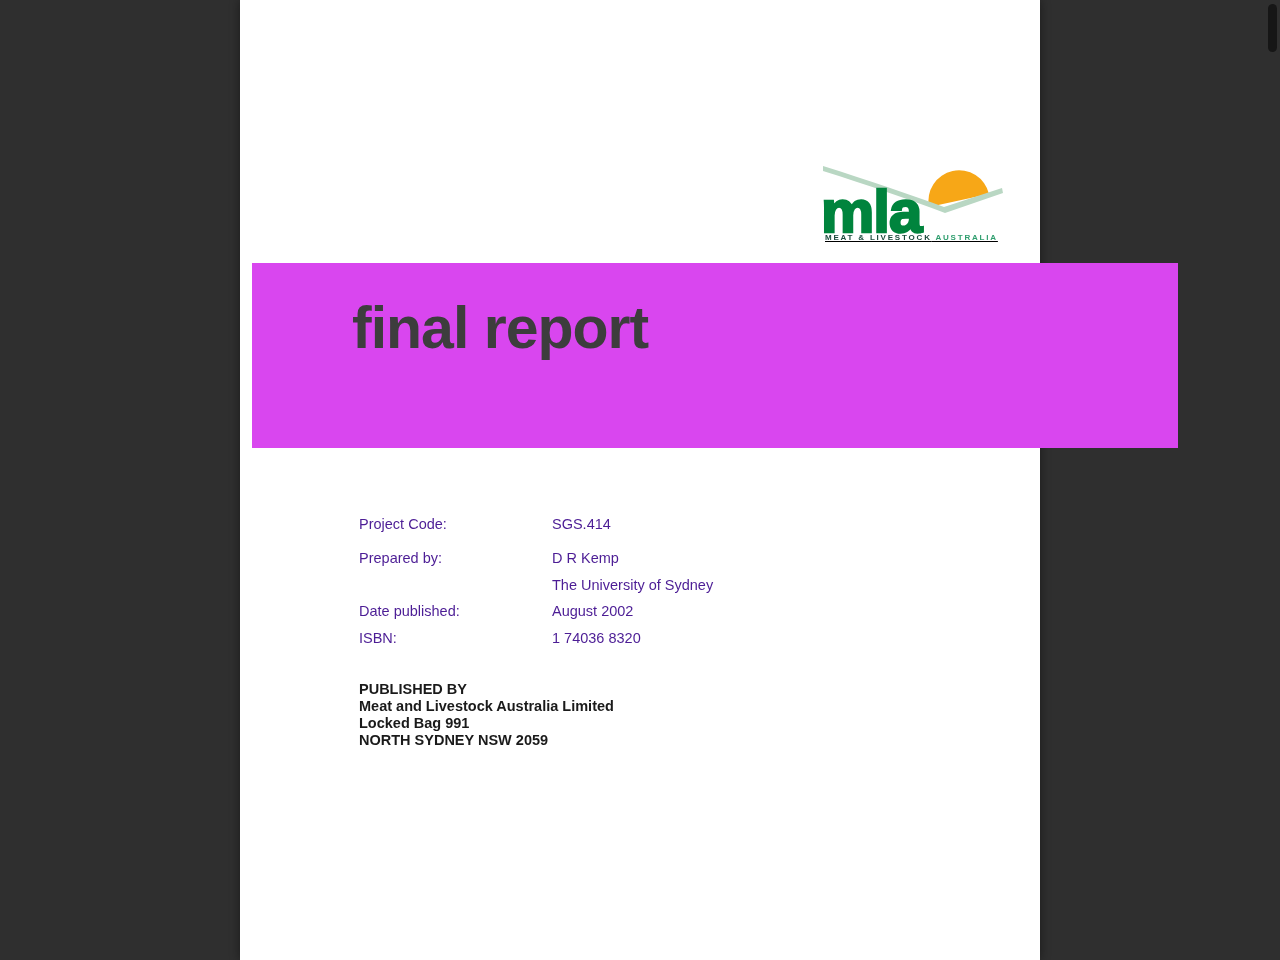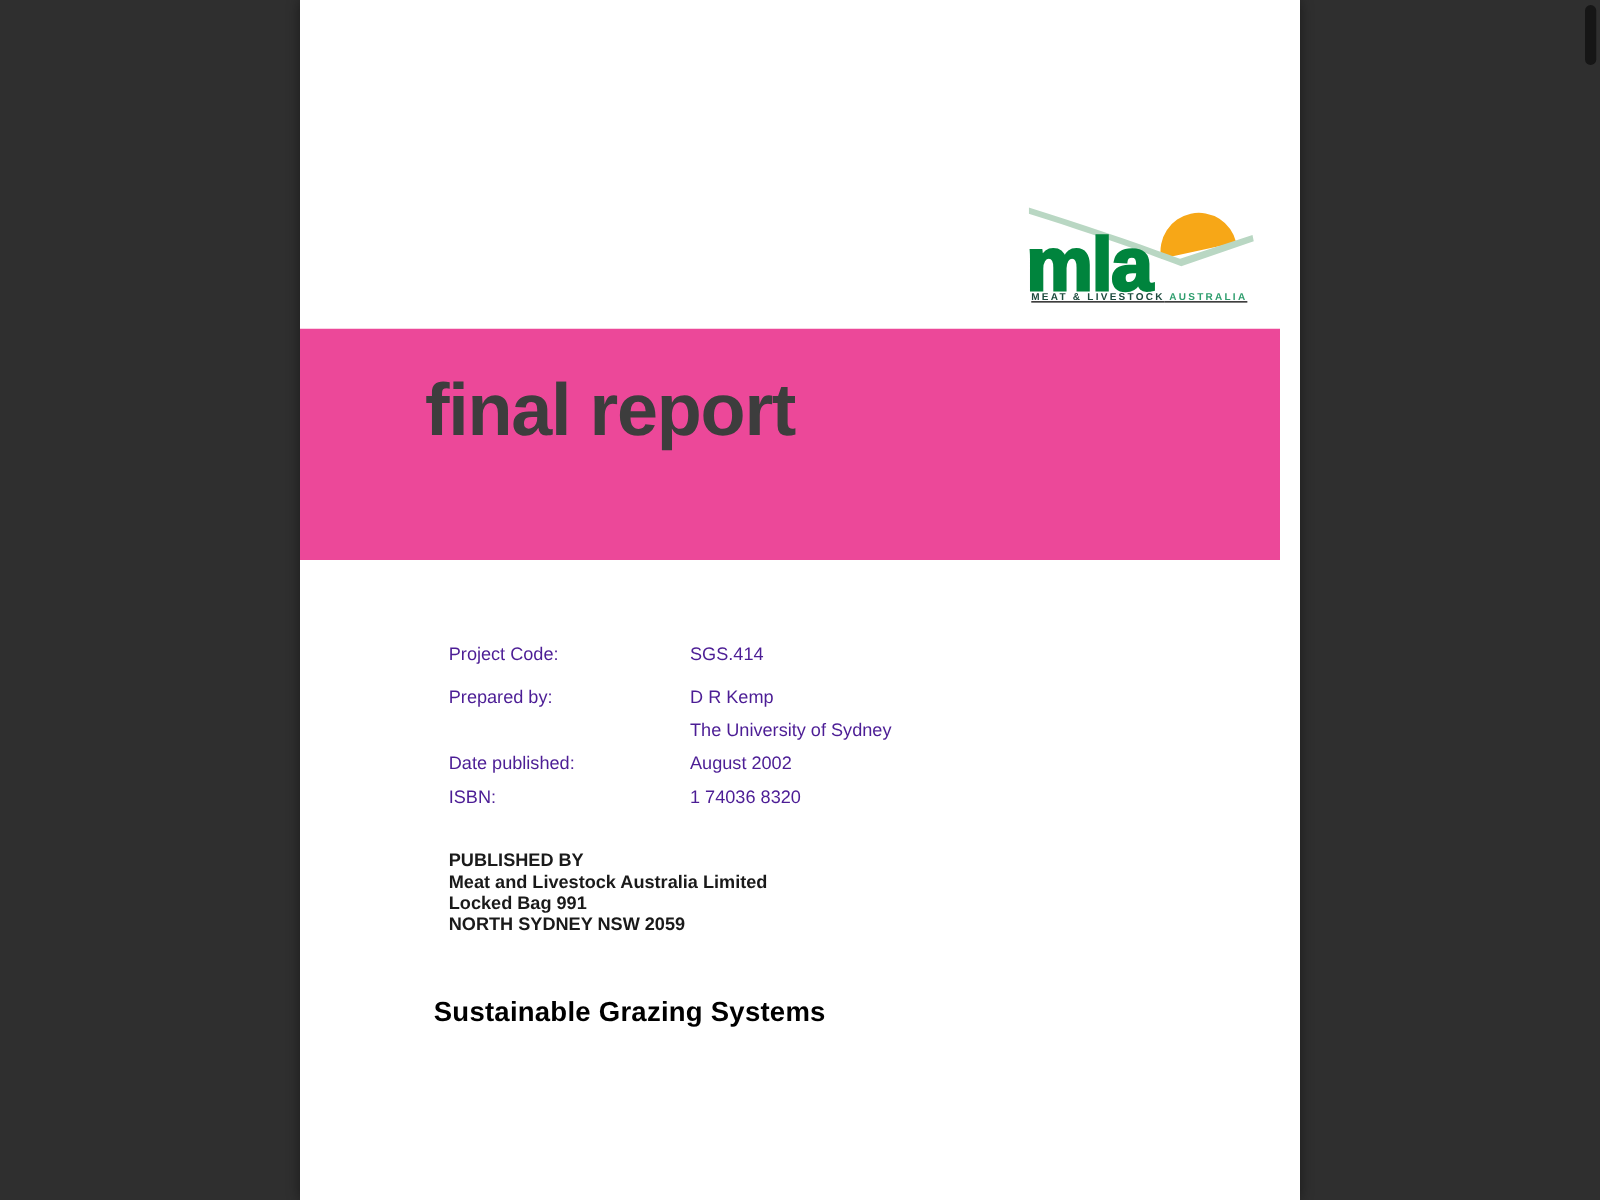--- a/index.html
+++ b/index.html
@@ -18,21 +18,21 @@
   
   .logo{position:absolute;left:568px;top:162px;width:181px;height:84px;margin-left:15px;}
   .logo svg{display:block;}
   .logo .tagline{
     position:absolute;left:2px;top:71px;width:100%;
     font-size:8px;font-weight:bold;letter-spacing:1.8px;white-space:nowrap;text-decoration:underline;
   }
   .tagline .dark{color:#1c4a3d;}
   .tagline .light{color:#2f9e6e;}
   
-  .band{position:absolute;left:0;top:263px;width:784px;height:185px;background:#ec4899;}
+  .band{position:absolute;left:12px;top:263px;width:926px;height:185px;background:#d946ef;}
   .band-title{
     position:absolute;left:100px;top:33px;line-height:1.1;
     font-size:59px;font-weight:bold;letter-spacing:-1px;color:#3d3d3d;
   }
   
   .detail-row{
     position:absolute;left:119px;width:620px;
     font-size:14.5px;line-height:19px;color:#4c1d95;white-space:nowrap;
   }
   .detail-row .lbl{display:inline-block;width:193px;}
@@ -88,16 +88,15 @@
       <span class="lbl">ISBN:</span><span class="val">1 74036 8320</span>
     </div>
 
     <div class="publisher">
       <div>PUBLISHED BY</div>
       <div>Meat and Livestock Australia Limited</div>
       <div>Locked Bag 991</div>
       <div>NORTH SYDNEY NSW 2059</div>
     </div>
 
-    <div class="program-title">Sustainable Grazing Systems</div>
 
   </div>
 </div>
 
 </body></html>

